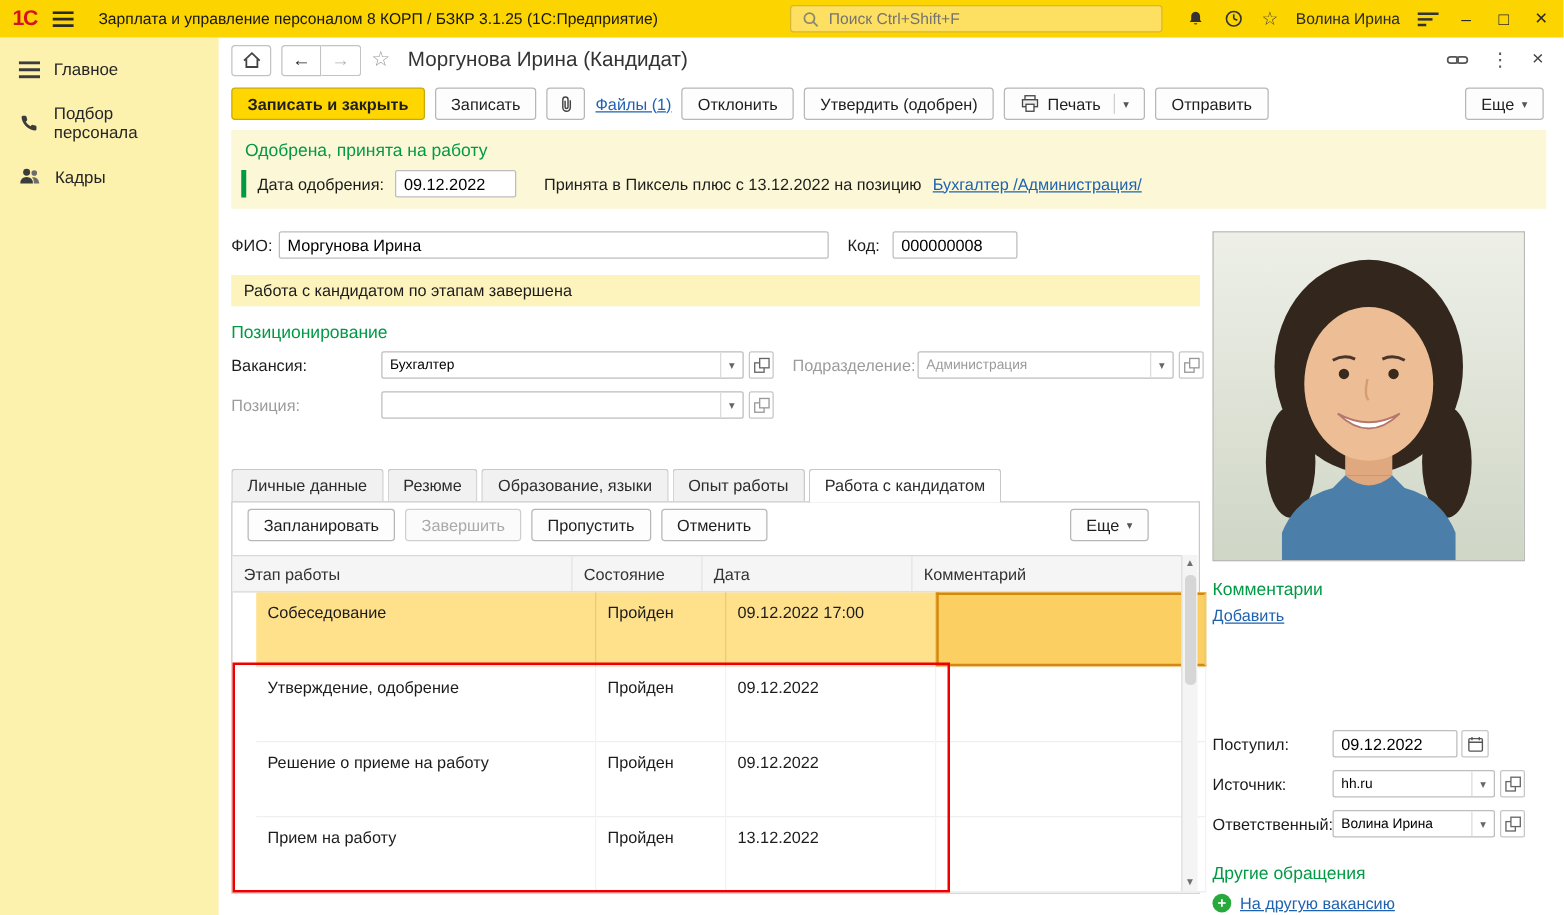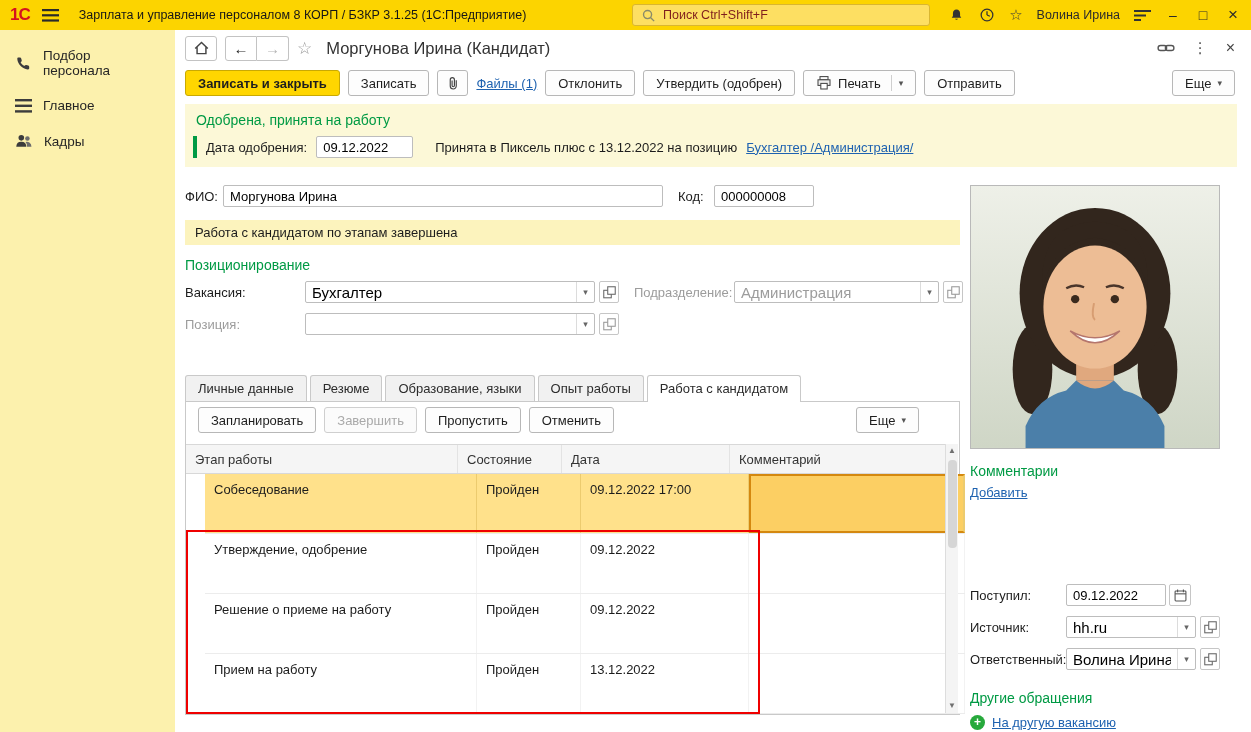--- a/index.html
+++ b/index.html
@@ -11,21 +11,21 @@
   }
   
   .titlebar { position:absolute; top:0; left:0; right:0; height:30px; background:#fcd400;
     display:flex; align-items:center; padding:0 10px; gap:12px; z-index:20; }
   .logo { color:#d5121e; font-weight:bold; font-size:17px; letter-spacing:-1px; }
   .tb-menu { display:flex; cursor:pointer; }
   .app-title { font-size:12.5px; color:#161616; margin-left:8px; white-space:nowrap; }
   .searchbox { position:absolute; left:632px; top:4px; width:298px; height:22px;
     background:#fddf62; border:1px solid #d9b630; border-radius:3px;
     display:flex; align-items:center; gap:7px; padding:0 8px; cursor:text; }
-  .search-ph { color:#7f1d1d; font-size:12.5px; }
+  .search-ph { color:#737373; font-size:12.5px; }
   .tb-right { margin-left:auto; display:flex; align-items:center; gap:14px; color:#2b2b2b; }
   .tb-ic { cursor:pointer; display:flex; align-items:center; }
   .win-ctl { font-size:14px; cursor:pointer; width:16px; text-align:center; }
   .win-close { font-size:17px; }
   .star-g { font-size:15px; color:#3a3a3a; }
   
   .sidebar { position:absolute; top:30px; left:0; bottom:0; width:175px; background:#fcf1ad; padding-top:8px; }
   .side-item { display:flex; align-items:center; gap:11px; padding:10px 15px; font-size:13.5px; color:#262626; cursor:pointer; }
   
   .main { position:absolute; top:30px; left:175px; right:0; bottom:0; background:#fff; }
@@ -69,21 +69,21 @@
   .lbl-fio { width:38px; }
   .inp-fio { width:440px; }
   .lbl-code { margin-left:15px; width:36px; }
   .inp-code { width:100px; }
   .info-bar { margin-top:13px; margin-right:3px; background:#fcf3bd; padding:5px 10px; color:#1c1c1c; }
   .section-h { margin-top:12px; color:#009a44; font-size:14px; }
   .field-row { display:flex; align-items:center; margin-top:8px; }
   .lbl-vac { width:120px; }
   .lbl-gray { color:#9c9c9c; }
   .combo { display:inline-flex; align-items:center; border:1px solid #bdbdbd; border-radius:2px; height:22px; background:#fff; }
-  .combo input { border:none; outline:none; flex:1; min-width:0; height:20px; padding:0 6px; font-size:15px; font-family:inherit; background:transparent; }
+  .combo input { border:none; outline:none; flex:1; min-width:0; height:20px; padding:0 6px; font-size:11px; font-family:inherit; background:transparent; }
   .combo input.gray { color:#9c9c9c; }
   .combo .cbtn { width:18px; align-self:stretch; border-left:1px solid #dcdcdc; display:flex; align-items:center; justify-content:center; color:#666; font-size:9px; cursor:pointer; }
   .combo290 { width:290px; }
   .combo205 { width:205px; }
   .lbl-dep { margin-left:15px; width:100px; }
   .open-btn { margin-left:4px; width:20px; height:22px; border:1px solid #c6c6c6; border-radius:2px;
     background:#fff; display:flex; align-items:center; justify-content:center; cursor:pointer; }
   .pos-row { margin-top:10px; }
   
   .tabs { display:flex; margin-top:40px; align-items:flex-end; }
@@ -178,37 +178,37 @@
     </span>
     <span class="win-ctl">–</span>
     <span class="win-ctl">□</span>
     <span class="win-ctl win-close">×</span>
   </div>
 </div>
 
 <div class="sidebar">
   <div class="side-item">
     <span style="display:flex">
-      <svg width="17" height="17" viewBox="0 0 20 20">
-          <path d="M4 3 C3 3 2.6 3.8 2.7 4.8 C3.2 10.9 8.8 16.4 14.9 17 C16 17.1 16.7 16.6 16.7 15.6 L16.7 13.7 C16.7 13 16.3 12.5 15.6 12.3 L13.3 11.7 C12.7 11.5 12.1 11.7 11.7 12.2 L11.1 13 C9.2 12 7.6 10.4 6.6 8.5 L7.4 7.9 C7.9 7.5 8.1 6.9 7.9 6.3 L7.3 4 C7.1 3.4 6.6 3 5.9 3 Z" fill="#3c3c3c"></path>
-        </svg>
-    </span>
-    <span>Подбор персонала</span>
-  </div>
-  <div class="side-item">
-    <span style="display:flex">
       <svg width="17" height="14" viewBox="0 0 17 14">
           <g fill="#3c3c3c">
             <rect x="0" y="0" width="17" height="2.4"></rect>
             <rect x="0" y="5.6" width="17" height="2.4"></rect>
             <rect x="0" y="11.2" width="17" height="2.4"></rect>
           </g>
         </svg>
     </span>
     <span>Главное</span>
+  </div>
+  <div class="side-item">
+    <span style="display:flex">
+      <svg width="17" height="17" viewBox="0 0 20 20">
+          <path d="M4 3 C3 3 2.6 3.8 2.7 4.8 C3.2 10.9 8.8 16.4 14.9 17 C16 17.1 16.7 16.6 16.7 15.6 L16.7 13.7 C16.7 13 16.3 12.5 15.6 12.3 L13.3 11.7 C12.7 11.5 12.1 11.7 11.7 12.2 L11.1 13 C9.2 12 7.6 10.4 6.6 8.5 L7.4 7.9 C7.9 7.5 8.1 6.9 7.9 6.3 L7.3 4 C7.1 3.4 6.6 3 5.9 3 Z" fill="#3c3c3c"></path>
+        </svg>
+    </span>
+    <span>Подбор персонала</span>
   </div>
   <div class="side-item">
     <span style="display:flex">
       <svg width="18" height="16" viewBox="0 0 20 17">
           <circle cx="13.8" cy="5.6" r="2.5" fill="#6d6d6d"></circle>
           <path d="M11.6 9.6 Q14 8.8 16 10.2 Q18.3 11.7 18.3 15 L13.4 15 Q13.7 11.3 11.6 9.6 Z" fill="#6d6d6d"></path>
           <circle cx="7" cy="5" r="3.1" fill="#3c3c3c"></circle>
           <path d="M1.4 15 Q1.4 9.2 7 9.2 Q12.6 9.2 12.6 15 Z" fill="#3c3c3c"></path>
         </svg>
     </span>

